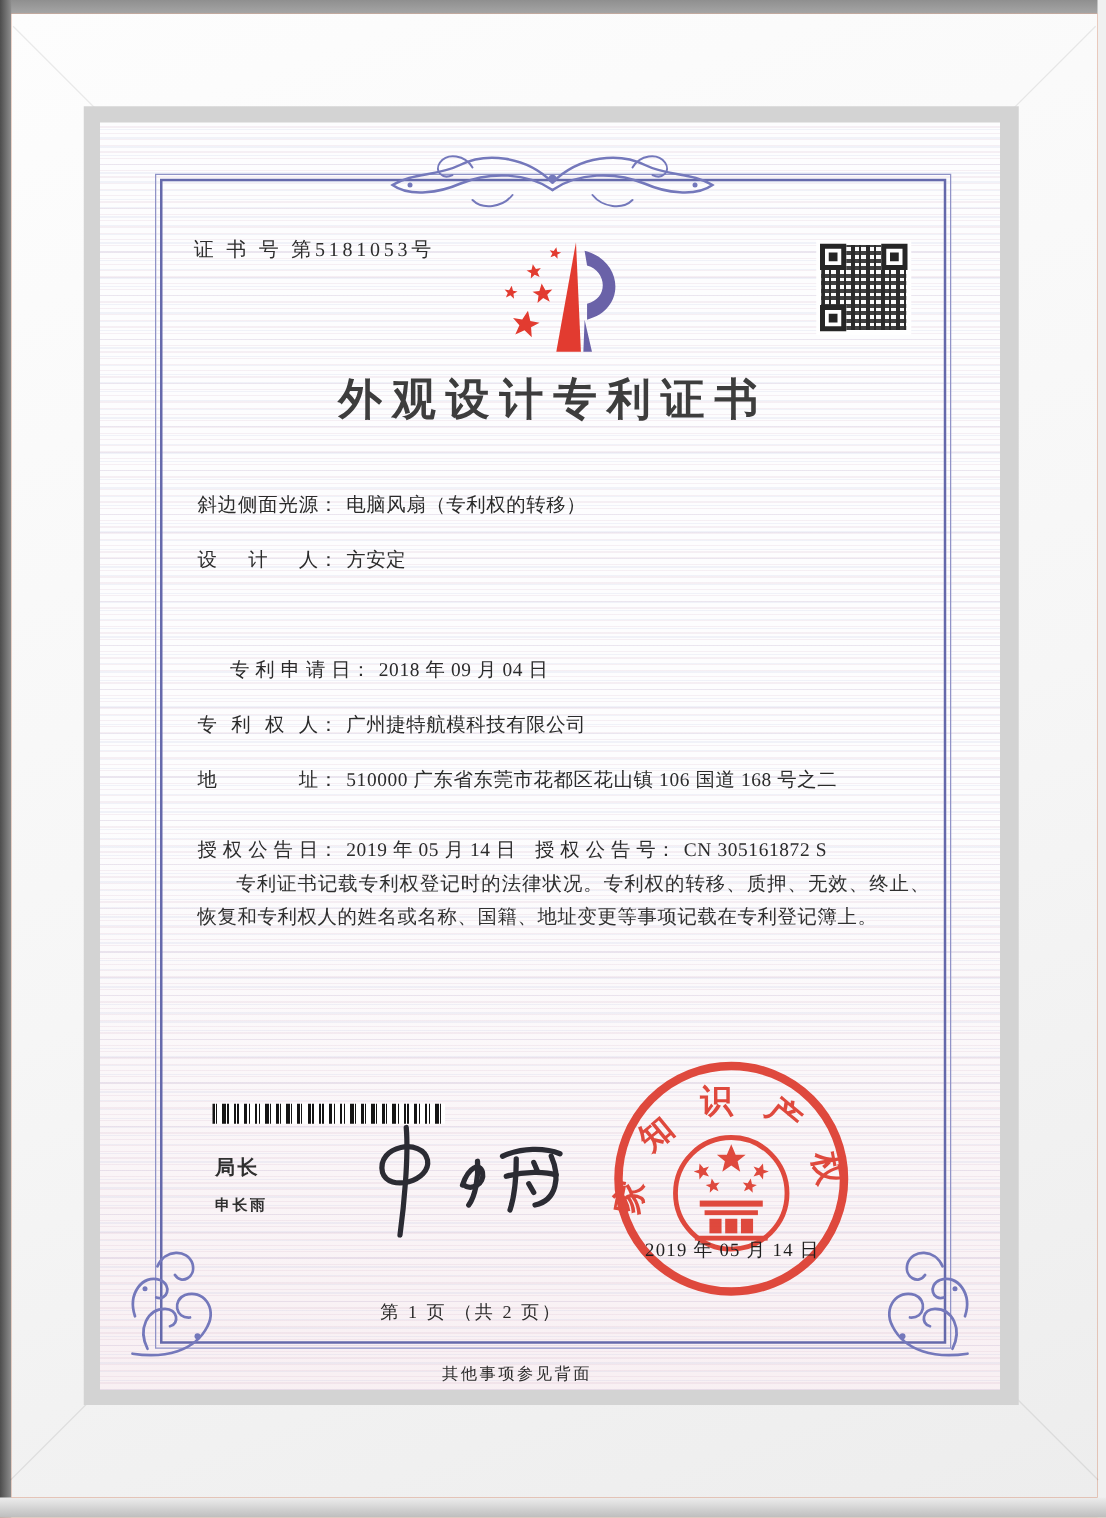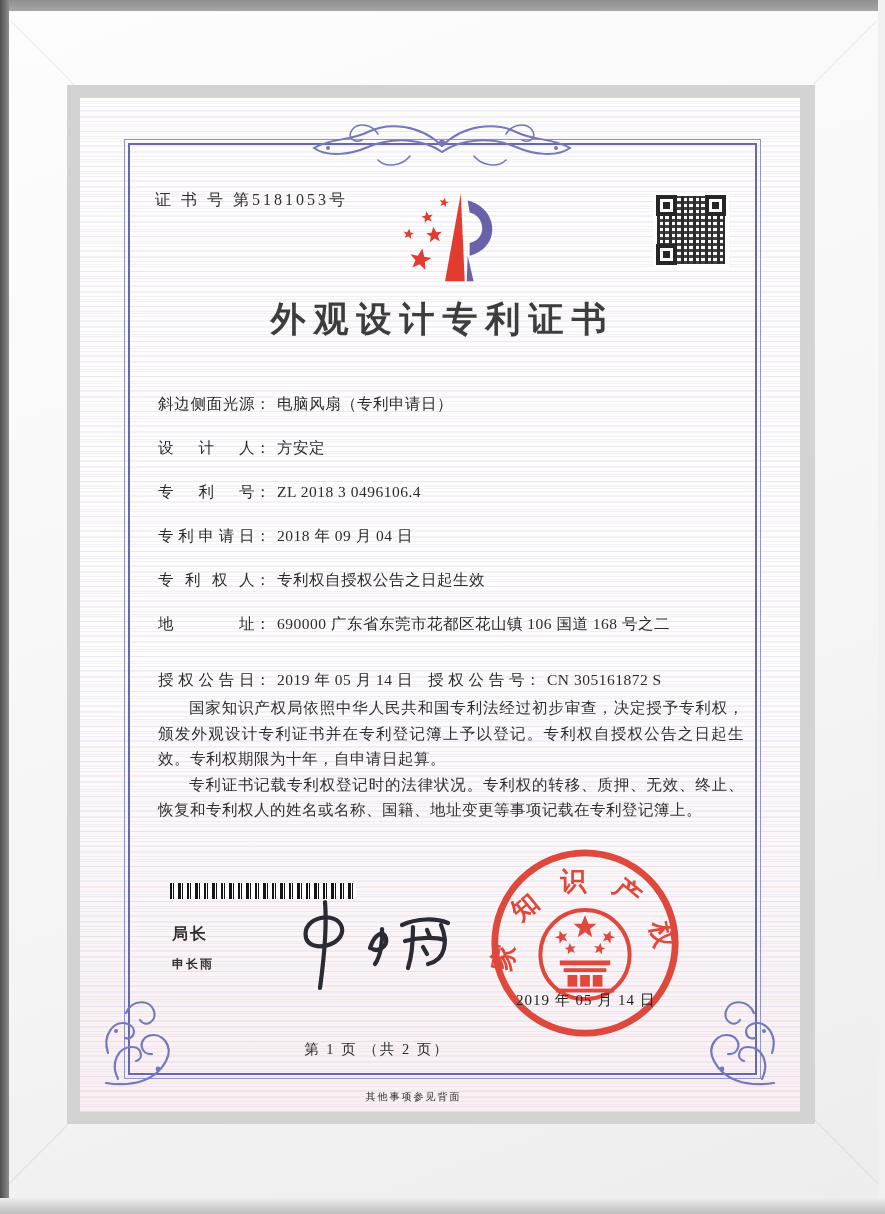--- a/index.html
+++ b/index.html
@@ -54,21 +54,21 @@
   .qrf::after { content:""; position:absolute; inset:3px; background:#262626; }
   .qrf.tl { left:3px; top:3px; } .qrf.tr { right:3px; top:3px; } .qrf.bl { left:3px; bottom:3px; }
 
   .title { position:absolute; left:48px; top:198px; width:629px; text-align:center;
            font-size:35px; font-weight:700; letter-spacing:8px; color:#3d3d3d; }
 
   
   .frow { position:absolute; left:78px; font-size:15.5px; color:#2b2b2b; letter-spacing:.5px; white-space:nowrap; }
   .flabel { display:inline-block; width:97px; text-align:justify; text-align-last:justify; }
   .fcolon { display:inline-block; margin-right:6px; }
-  .r1 { top:296px; } .r2 { top:340px; } .r3 { top:384px; } .r4 { top:428px; }
+  .r1 { top:296px; } .r2 { top:340px; } .r3 { top:384px; } .r4 { top:428px;margin-left:26px; }
   .r5 { top:472px; } .r6 { top:516px; } .r7 { top:572px; }
   .grant-no { position:absolute; left:270px; top:0; }
 
   
   .paras { position:absolute; left:78px; top:597px; width:586px; font-size:15.5px; line-height:25.5px;
            color:#303030; text-align:justify; letter-spacing:.5px; }
   .paras p { text-indent:2em; }
 
   
   .barcode { position:absolute; left:90px; top:785px; width:186px; height:16px;
@@ -76,21 +76,21 @@
   .director-title { position:absolute; left:92px; top:826px; font-family:"Liberation Sans",sans-serif;
                     font-size:16px; font-weight:600; color:#2f2f2f; letter-spacing:2px; }
   .director-name  { position:absolute; left:92px; top:858px; font-family:"Liberation Sans",sans-serif;
                     font-size:12px; font-weight:600; color:#2f2f2f; letter-spacing:2px; }
   .signature { position:absolute; left:196px; top:798px; width:190px; height:96px; }
 
   .seal { position:absolute; left:408px; top:748px; width:194px; height:194px; opacity:.92; }
   .seal-date { position:absolute; left:436px; top:893px; font-size:15px; color:#1f1f1f; letter-spacing:1px; z-index:5; }
 
   .page-info { position:absolute; left:48px; top:942px; width:498px; text-align:center; font-size:14.5px; color:#2b2b2b; letter-spacing:2px; }
-  .back-note { position:absolute; left:0; top:992px; width:667px; text-align:center; font-size:10px; color:#2b2b2b; letter-spacing:2px; }
+  .back-note { position:absolute; left:0; top:992px; width:667px; text-align:center; font-size:13px; color:#2b2b2b; letter-spacing:2px; }
 </style>
 </head>
 <body>
 
 <div class="photo">
   <div class="strip top"></div>
   <div class="strip left"></div>
   <div class="strip right"></div>
   <div class="strip bottom"></div>
   <div class="frame-face">
@@ -154,33 +154,31 @@
 
     <div class="qr">
       <div class="qr-pattern"></div>
       <div class="qrf tl"></div>
       <div class="qrf tr"></div>
       <div class="qrf bl"></div>
     </div>
 
     <div class="title">外观设计专利证书</div>
 
-    <div class="frow r1"><span class="flabel">斜边侧面光源</span><span class="fcolon">：</span><span>电脑风扇（专利申请日）</span></div>
+    <div class="frow r1"><span class="flabel">斜边侧面光源</span><span class="fcolon">：</span><span>电脑风扇（专利权的转移）</span></div>
     <div class="frow r2"><span class="flabel">设计人</span><span class="fcolon">：</span><span>方安定</span></div>
-    <div class="frow r3"><span class="flabel">专利号</span><span class="fcolon">：</span><span>ZL 2018 3 0496106.4</span></div>
     <div class="frow r4"><span class="flabel">专利申请日</span><span class="fcolon">：</span><span>2018 年 09 月 04 日</span></div>
-    <div class="frow r5"><span class="flabel">专利权人</span><span class="fcolon">：</span><span>专利权自授权公告之日起生效</span></div>
-    <div class="frow r6"><span class="flabel">地址</span><span class="fcolon">：</span><span>690000 广东省东莞市花都区花山镇 106 国道 168 号之二</span></div>
+    <div class="frow r5"><span class="flabel">专利权人</span><span class="fcolon">：</span><span>广州捷特航模科技有限公司</span></div>
+    <div class="frow r6"><span class="flabel">地址</span><span class="fcolon">：</span><span>510000 广东省东莞市花都区花山镇 106 国道 168 号之二</span></div>
     <div class="frow r7">
       <span class="flabel">授权公告日</span><span class="fcolon">：</span><span>2019 年 05 月 14 日</span>
       <span class="grant-no"><span class="flabel">授权公告号</span><span class="fcolon">：</span><span>CN 305161872 S</span></span>
     </div>
 
     <div class="paras">
-      <p>国家知识产权局依照中华人民共和国专利法经过初步审查，决定授予专利权，颁发外观设计专利证书并在专利登记簿上予以登记。专利权自授权公告之日起生效。专利权期限为十年，自申请日起算。</p>
       <p>专利证书记载专利权登记时的法律状况。专利权的转移、质押、无效、终止、恢复和专利权人的姓名或名称、国籍、地址变更等事项记载在专利登记簿上。</p>
     </div>
 
     <div class="barcode"></div>
     <div class="director-title">局长</div>
     <div class="director-name">申长雨</div>
 
     <svg class="signature" viewBox="0 0 190 96">
       <g fill="none" stroke="#2b2b33" stroke-width="4.2" stroke-linecap="round" stroke-linejoin="round">
         <path d="M30,42 C25,20 62,14 66,32 C69,49 35,58 30,42 Z"></path>

